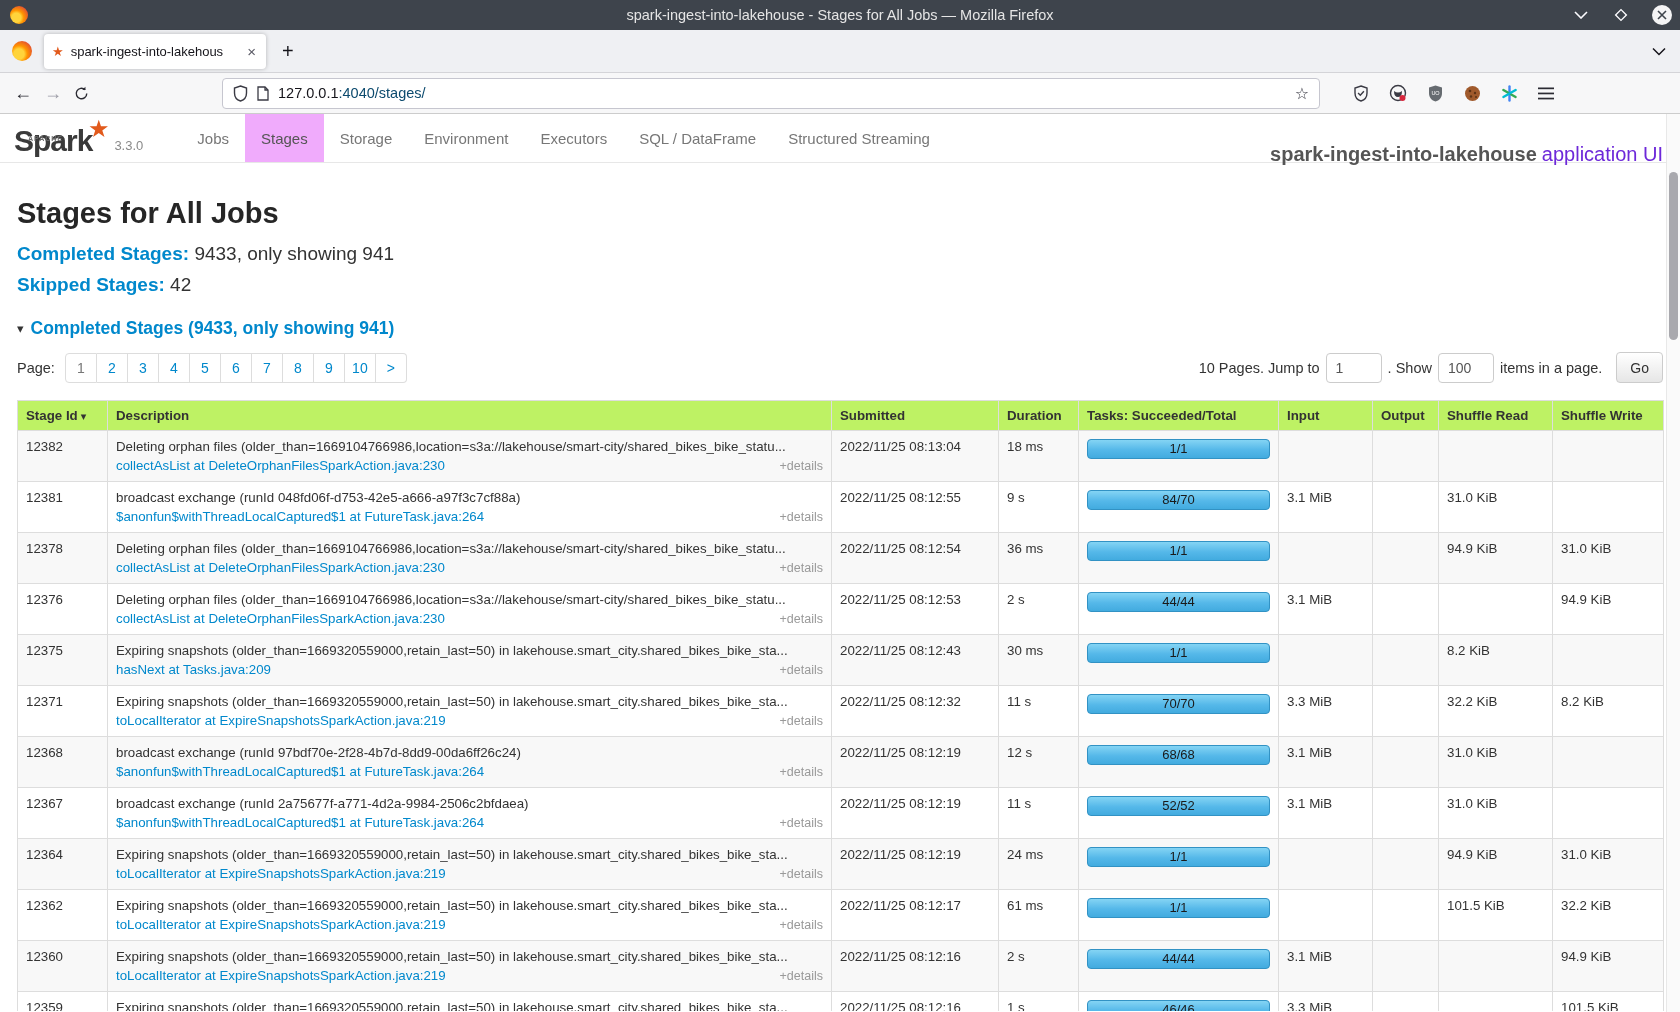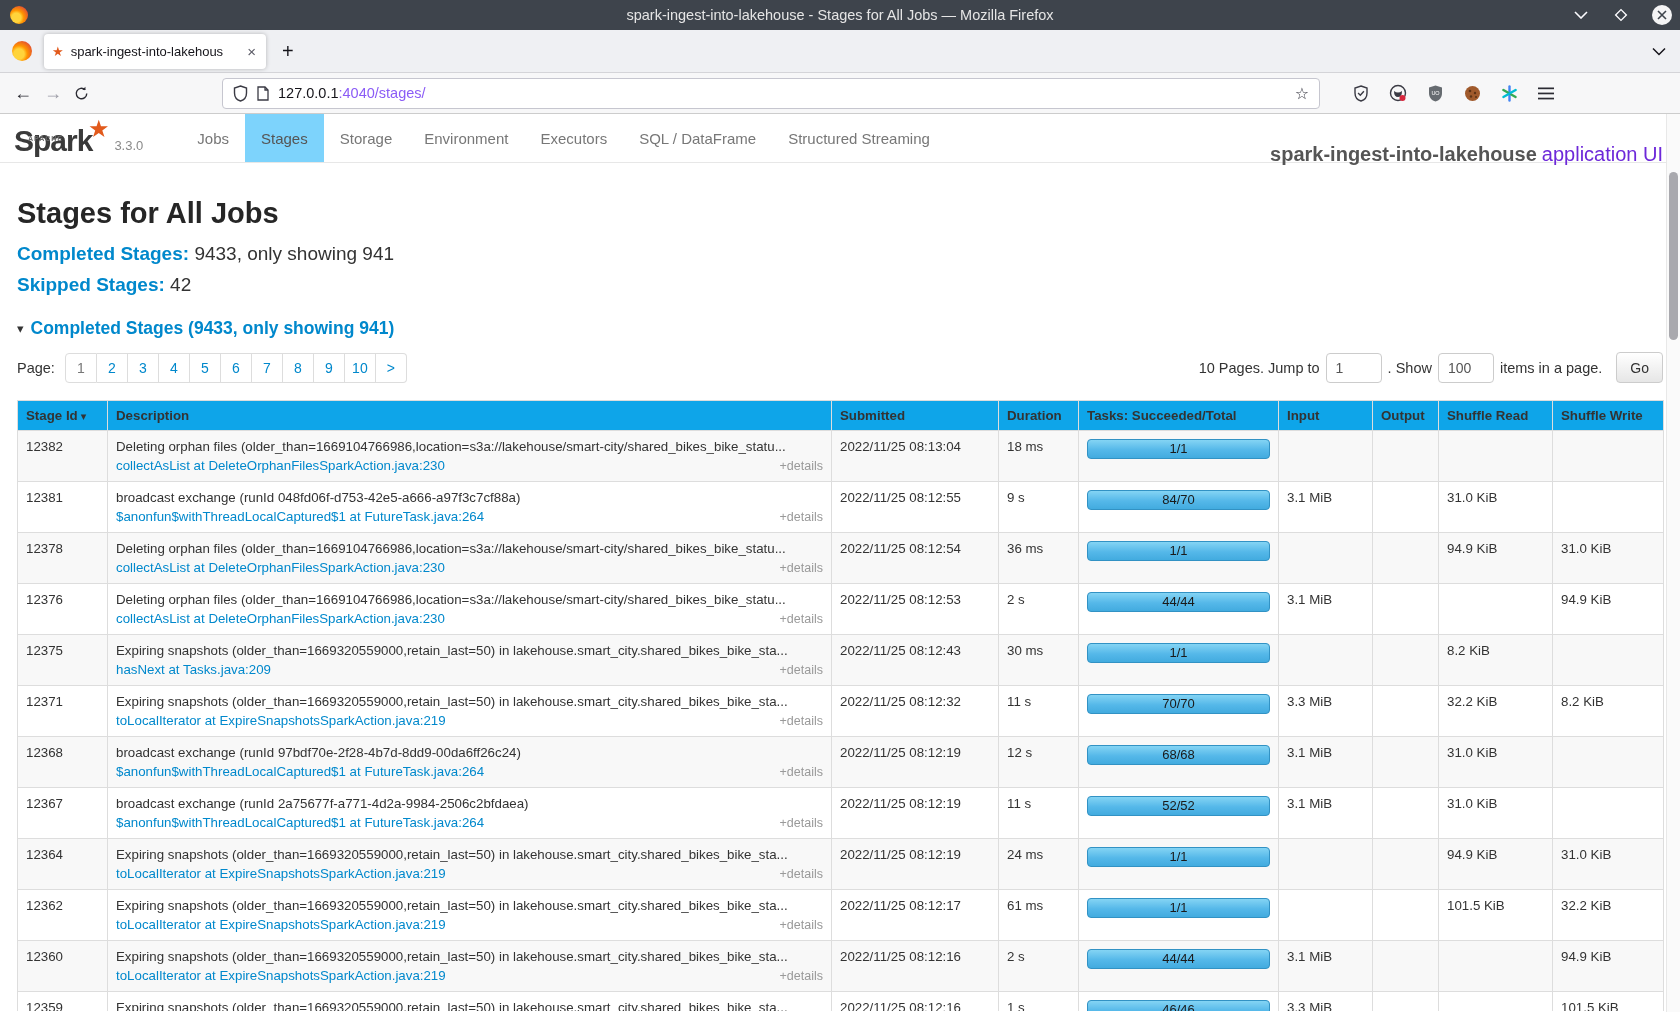--- a/index.html
+++ b/index.html
@@ -26,35 +26,35 @@
   .newtab { font-size:20px; color:#15141a; margin-left:16px; cursor:pointer; }
   .tabs-chevron { position:absolute; right:14px; cursor:pointer; }
 
   .toolbar { height:41px; background:#f7f7f8; border-bottom:1px solid #ccc; display:flex; align-items:center; }
   .nav-btn { width:30px; text-align:center; font-size:18px; color:#2b2b33; cursor:pointer; }
   .nav-btn.back { margin-left:8px; }
   .nav-btn.fwd { color:#9b9ba5; }
   .urlbar { margin-left:118px; width:1098px; height:31px; background:#fff; border:1px solid #c6c6cf; border-radius:4px;
     display:flex; align-items:center; padding:0 10px; gap:9px; }
   .url-text { flex:1; font-size:14.5px; color:#15141a; }
-  .url-text .path { color:#8b5cf6; }
+  .url-text .path { color:#0c4a6e; }
   .star { font-size:16px; color:#3a3a44; cursor:pointer; }
   .ext-icons { display:flex; align-items:center; gap:19px; margin-left:32px; }
   .ext { width:18px; height:18px; cursor:pointer; display:flex; align-items:center; justify-content:center; }
 
   
   .spark-nav { height:49px; background:#fff; border-bottom:1px solid #e7e7e7; display:flex; align-items:stretch; position:relative; }
   .spark-logo { display:flex; align-items:flex-end; padding:4px 10px 6px 14px; }
   .logo-word { position:relative; font-size:30px; font-weight:bold; color:#3a3a3a; letter-spacing:-1px; line-height:30px; }
   .logo-word .apache { position:absolute; top:-2px; left:14px; font-size:7px; font-weight:bold; letter-spacing:1px; color:#6b6b6b; }
   .logo-star { position:absolute; top:-12px; right:-16px; color:#e25a1c; font-size:24px; }
   .logo-version { font-size:13px; color:#8a8a8a; margin-left:22px; padding-bottom:3px;margin-top:32px; }
   .nav-items { display:flex; align-items:stretch; margin-left:28px; }
   .nav-item { display:flex; align-items:center; padding:0 16px; font-size:15px; color:#777; cursor:pointer; }
-  .nav-item.active { background:#7dd3fc; color:#555; }
+  .nav-item.active { background:#f0abfc; color:#555; }
   .nav-app-title { position:absolute; right:17px; top:16px; height:49px; display:flex; align-items:center; font-size:20px; color:#555; }
   .nav-app-title b { font-weight:bold; }
   .nav-app-title .rest { color:#6d28d9; font-weight:normal; margin-left:5px; }
 
   
   .content { position:relative; height:848px; padding:0 17px; overflow:hidden; }
   h1.page-title { margin-top:34px; font-size:29px; font-weight:bold; color:#262626; }
   .stat-line { margin-top:9px; font-size:19px; color:#333; }
   .stat-line:first-of-type { margin-top:13px; }
   .stat-line a { color:#0088cc; font-weight:bold; text-decoration:none; cursor:pointer; }
@@ -71,21 +71,21 @@
   .page-list li.current a { color:#777; cursor:default; }
   .pager-right { margin-left:auto; display:flex; align-items:center; font-size:14.5px; color:#333; gap:6px; }
   .pager-right input { width:56px; height:30px; border:1px solid #ccc; border-radius:4px; font-size:14px; color:#555; padding:0 9px;
     font-family:inherit; }
   .go-btn { height:31px; padding:0 13px; margin-left:8px; font-size:14px; color:#333; border:1px solid #ccc; border-radius:4px;
     background:linear-gradient(#ffffff,#e6e6e6); cursor:pointer; font-family:inherit; }
 
   
   table.stages { margin-top:17px; width:1646px; border-collapse:collapse; table-layout:fixed; }
   .stages th, .stages td { border:1px solid #ddd; font-size:13.3px; color:#333; vertical-align:top; text-align:left; }
-  .stages th { padding:7px 8px; font-weight:bold; background:#0ea5e9; cursor:pointer; white-space:nowrap; overflow:hidden; }
+  .stages th { padding:7px 8px; font-weight:bold; background:#bef264; cursor:pointer; white-space:nowrap; overflow:hidden; }
   .stages td { padding:8px 8px; height:51px; }
   .stages tbody tr:nth-child(odd) { background:#f8f8f8; }
   .c-id { width:90px; } .c-desc { width:724px; } .c-sub { width:167px; } .c-dur { width:80px; }
   .c-tasks { width:200px; } .c-in { width:94px; } .c-out { width:66px; } .c-sr { width:114px; } .c-sw { width:111px; }
   .desc-line { white-space:nowrap; overflow:hidden; color:#333; }
   .desc-sub { margin-top:4px; display:flex; align-items:baseline; }
   .stage-link { color:#0088cc; text-decoration:none; cursor:pointer; white-space:nowrap; overflow:hidden; }
   .details { margin-left:auto; color:#999; font-size:12.5px; cursor:pointer; }
   .pbar { height:20px; border:1px solid #3292c4; border-radius:4px;
     background:linear-gradient(180deg,#84d4f4 0%,#55b8e9 55%,#42abdf 100%);

